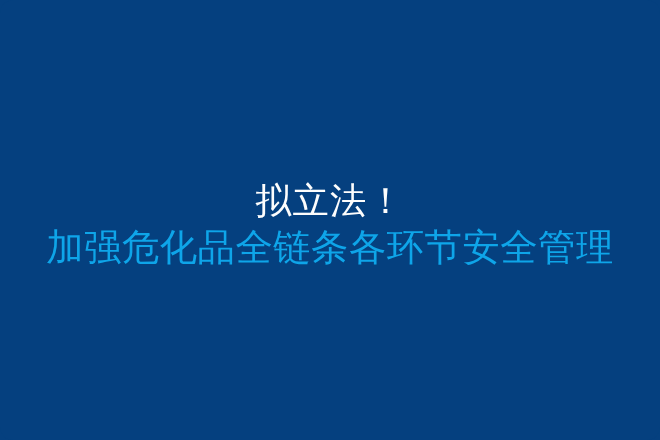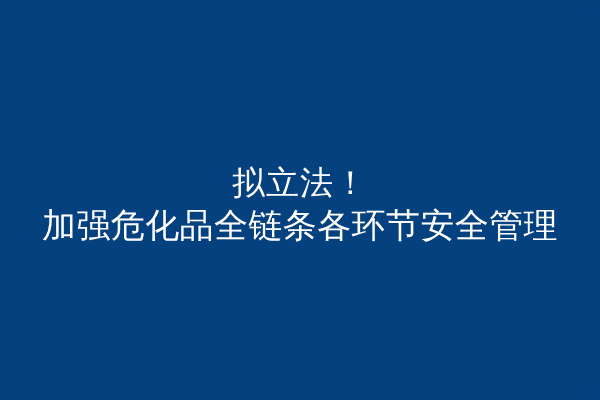--- a/index.html
+++ b/index.html
@@ -71,17 +71,17 @@
 </style>
 </head>
 <body style="background-color: rgb(5, 64, 127);">
 
 <div id="headline-card" style="background-color: rgb(5, 64, 127);">
 
   <div id="headline-block">
 
     <span class="headline-line headline-line-1" style="color: rgb(253, 253, 253);">拟立法！</span>
 
-    <span class="headline-line headline-line-2" style="color: #ffffff;">加强危化品全链条各环节安全管理</span>
+    <span class="headline-line headline-line-2" style="color: #0ea5e9;">加强危化品全链条各环节安全管理</span>
 
   </div>
 
 </div>
 
 </body></html>

